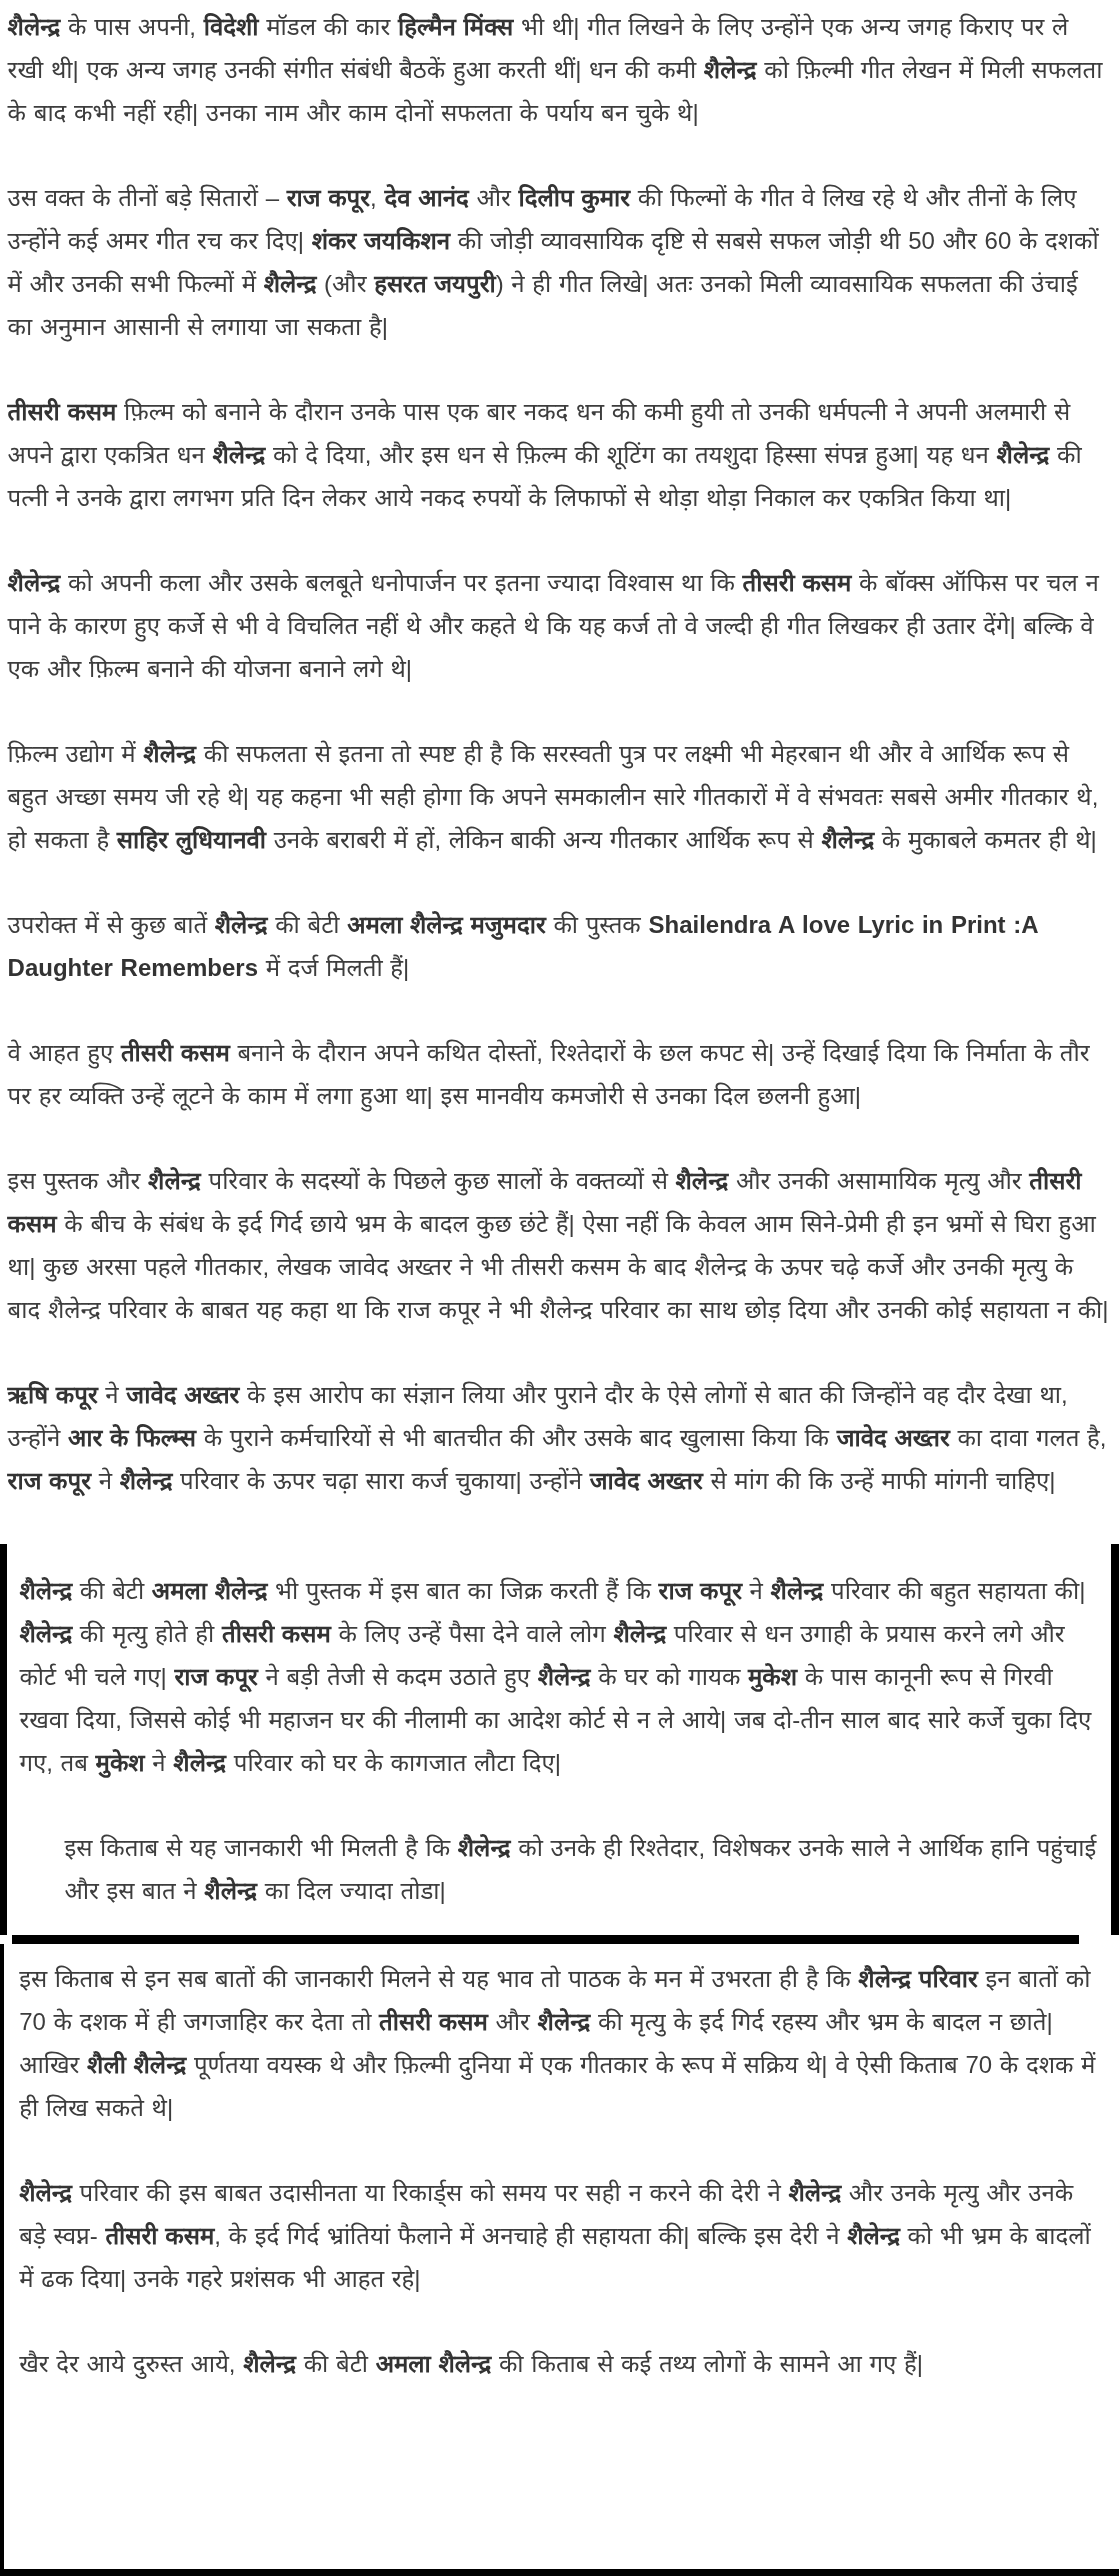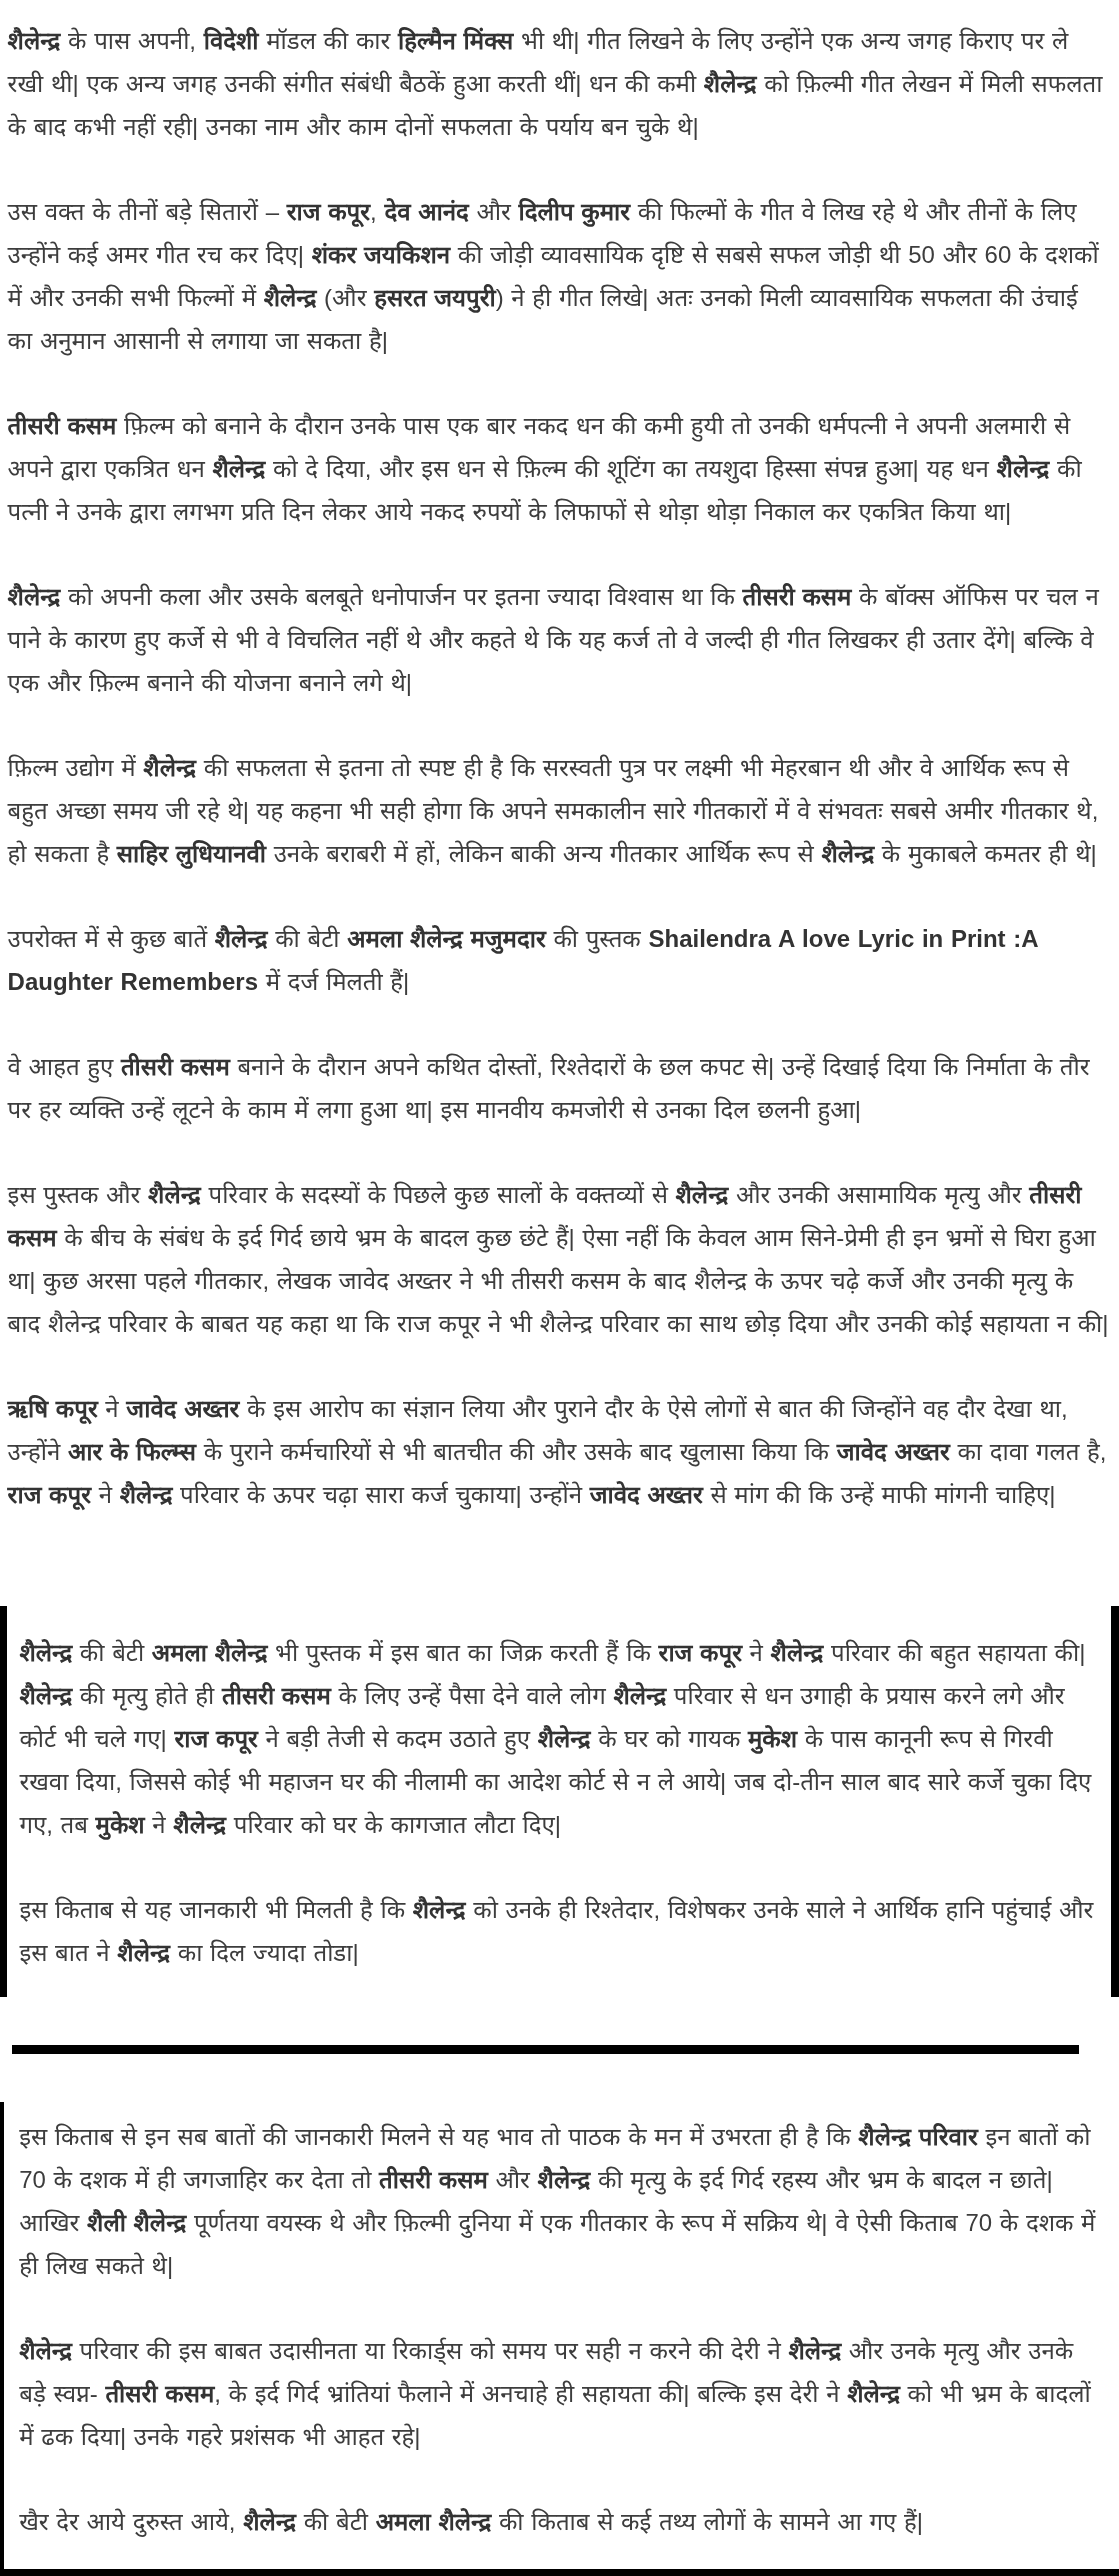--- a/index.html
+++ b/index.html
@@ -9,43 +9,42 @@
     overflow: hidden;
     font-family: "Liberation Sans", "DejaVu Sans", sans-serif;
     color: #3d3d3d;
     display: flex;
     flex-direction: column;
   }
   main {
     flex: 1;
     display: flex;
     flex-direction: column;
-    padding-top: 19px;
-    gap: 48px;
+    padding-top: 5px;
   }
   section.plain {
     padding: 0 9.5px 0 7.6px;
   }
   p.para {
     margin: 0 0 42px 0;
     font-size: 24px;
     line-height: 43px;
     text-align: left;
     word-spacing: 1px;
   }
   strong { font-weight: 700; color: #333333; }
   span.run { font-weight: 400; }
   
   section.bordered-sides {
     border-left: 7.6px solid #000000;
     border-right: 8.6px solid #000000;
     padding: 25px 13.3px 0 12.4px;
     margin: 0;
   }
-  section.bordered-sides p.para:last-child { margin-bottom: 23px; }
+  section.bordered-sides p.para:last-child { margin-bottom: 23px; margin-left: 45px; }
   
   div.divider {
     height: 8.6px;
     background: #000000;
     width: 1067px;
     margin: 0 0 0 12.4px;
   }
   
   section.bordered-left-bottom {
     border-left: 4.8px solid #000000;

